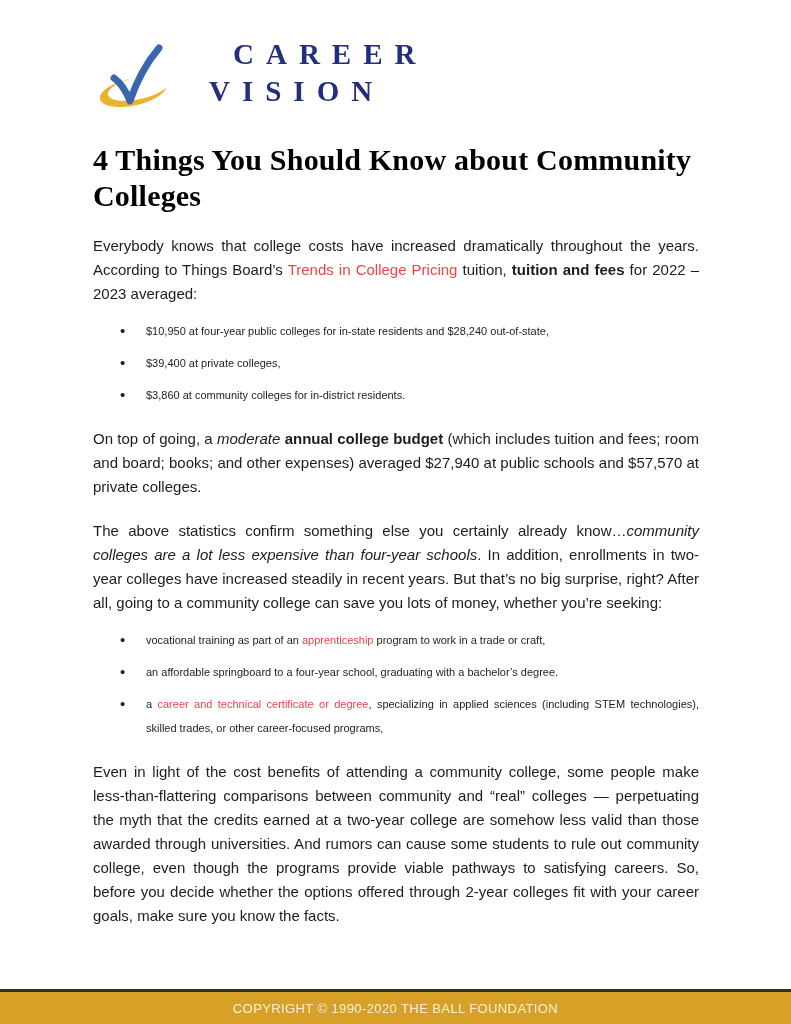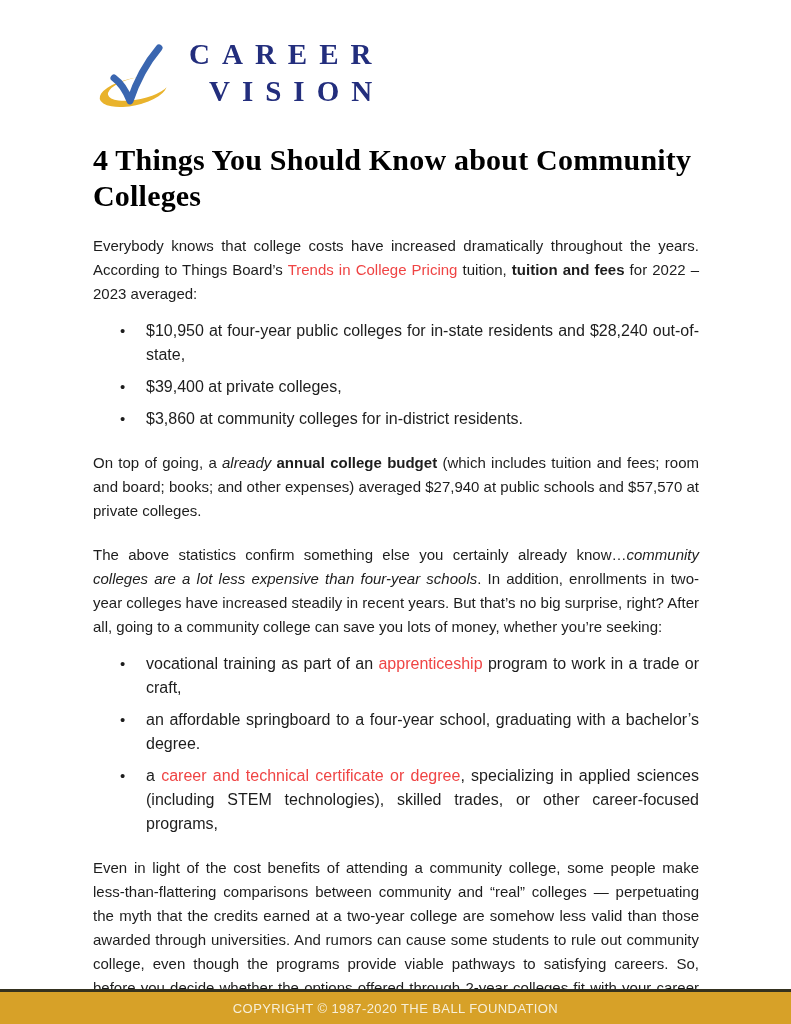--- a/index.html
+++ b/index.html
@@ -17,20 +17,21 @@
   .logo-icon { width:86px; height:82px; flex:0 0 auto; }
   .logo-text { padding-top:3px; margin-left:10px; }
   .logo-line {
     font-family:"Liberation Serif", serif;
     font-weight:bold;
     color:#232e7d;
     font-size:29px;
     letter-spacing:12px;
     line-height:37px;
     white-space:nowrap;
+    margin-left:44px;
   }
   .logo-line2 { margin-left:20px; }
 
   
   h1.page-title {
     font-family:"Liberation Serif", serif;
     font-weight:bold;
     color:#000000;
     font-size:30px;
     line-height:36px;
@@ -41,21 +42,21 @@
   
   p.body-para {
     font-size:15px;
     line-height:24px;
     color:#1d1d1d;
     text-align:justify;
     margin-top:20px;
   }
   ul.bullet-list { margin-top:13px; list-style:none; }
   ul.bullet-list li {
-    font-size:16px;
+    font-size:11px;
     line-height:24px;
     color:#1d1d1d;
     text-align:justify;
     position:relative;
     padding-left:53px;
     margin-bottom:8px;
   }
   ul.bullet-list li::before {
     content:"\2022";
     position:absolute;
@@ -107,29 +108,29 @@
   <h1 class="page-title">4 Things You Should Know about Community Colleges</h1>
 
   <p class="body-para"><span>Everybody knows that college costs have increased dramatically throughout the years. According to Things Board’s </span><a class="doc-link" href="#">Trends in College Pricing</a><span> tuition, </span><span class="seg-bold">tuition and fees</span><span> for 2022 – 2023 averaged:</span></p>
 
   <ul class="bullet-list">
     <li><span>$10,950 at four-year public colleges for in-state residents and $28,240 out-of-state,</span></li>
     <li><span>$39,400 at private colleges,</span></li>
     <li><span>$3,860 at community colleges for in-district residents.</span></li>
   </ul>
 
-  <p class="body-para"><span>On top of going, a </span><span class="seg-italic">already</span><span> </span><span class="seg-bold">annual college budget</span><span> (which includes tuition and fees; room and board; books; and other expenses) averaged $27,940 at public schools and $57,570 at private colleges.</span></p>
+  <p class="body-para"><span>On top of going, a </span><span class="seg-italic">moderate</span><span> </span><span class="seg-bold">annual college budget</span><span> (which includes tuition and fees; room and board; books; and other expenses) averaged $27,940 at public schools and $57,570 at private colleges.</span></p>
 
   <p class="body-para"><span>The above statistics confirm something else you certainly already know…</span><span class="seg-italic">community colleges are a lot less expensive than four-year schools</span><span>. In addition, enrollments in two-year colleges have increased steadily in recent years. But that’s no big surprise, right? After all, going to a community college can save you lots of money, whether you’re seeking:</span></p>
 
   <ul class="bullet-list">
     <li><span>vocational training as part of an </span><a class="doc-link" href="#">apprenticeship</a><span> program to work in a trade or craft,</span></li>
     <li><span>an affordable springboard to a four-year school, graduating with a bachelor’s degree.</span></li>
     <li><span>a </span><a class="doc-link" href="#">career and technical certificate or degree</a><span>, specializing in applied sciences (including STEM technologies), skilled trades, or other career-focused programs,</span></li>
   </ul>
 
   <p class="body-para"><span>Even in light of the cost benefits of attending a community college, some people make less-than-flattering comparisons between community and “real” colleges — perpetuating the myth that the credits earned at a two-year college are somehow less valid than those awarded through universities. And rumors can cause some students to rule out community college, even though the programs provide viable pathways to satisfying careers. So, before you decide whether the options offered through 2-year colleges fit with your career goals, make sure you know the facts.</span></p>
 
 </div>
 
 <div class="footer">
-  <span class="footer-text">COPYRIGHT © 1987-2020 THE BALL FOUNDATION</span>
+  <span class="footer-text">COPYRIGHT © 1990-2020 THE BALL FOUNDATION</span>
 </div>
 
 </body></html>

